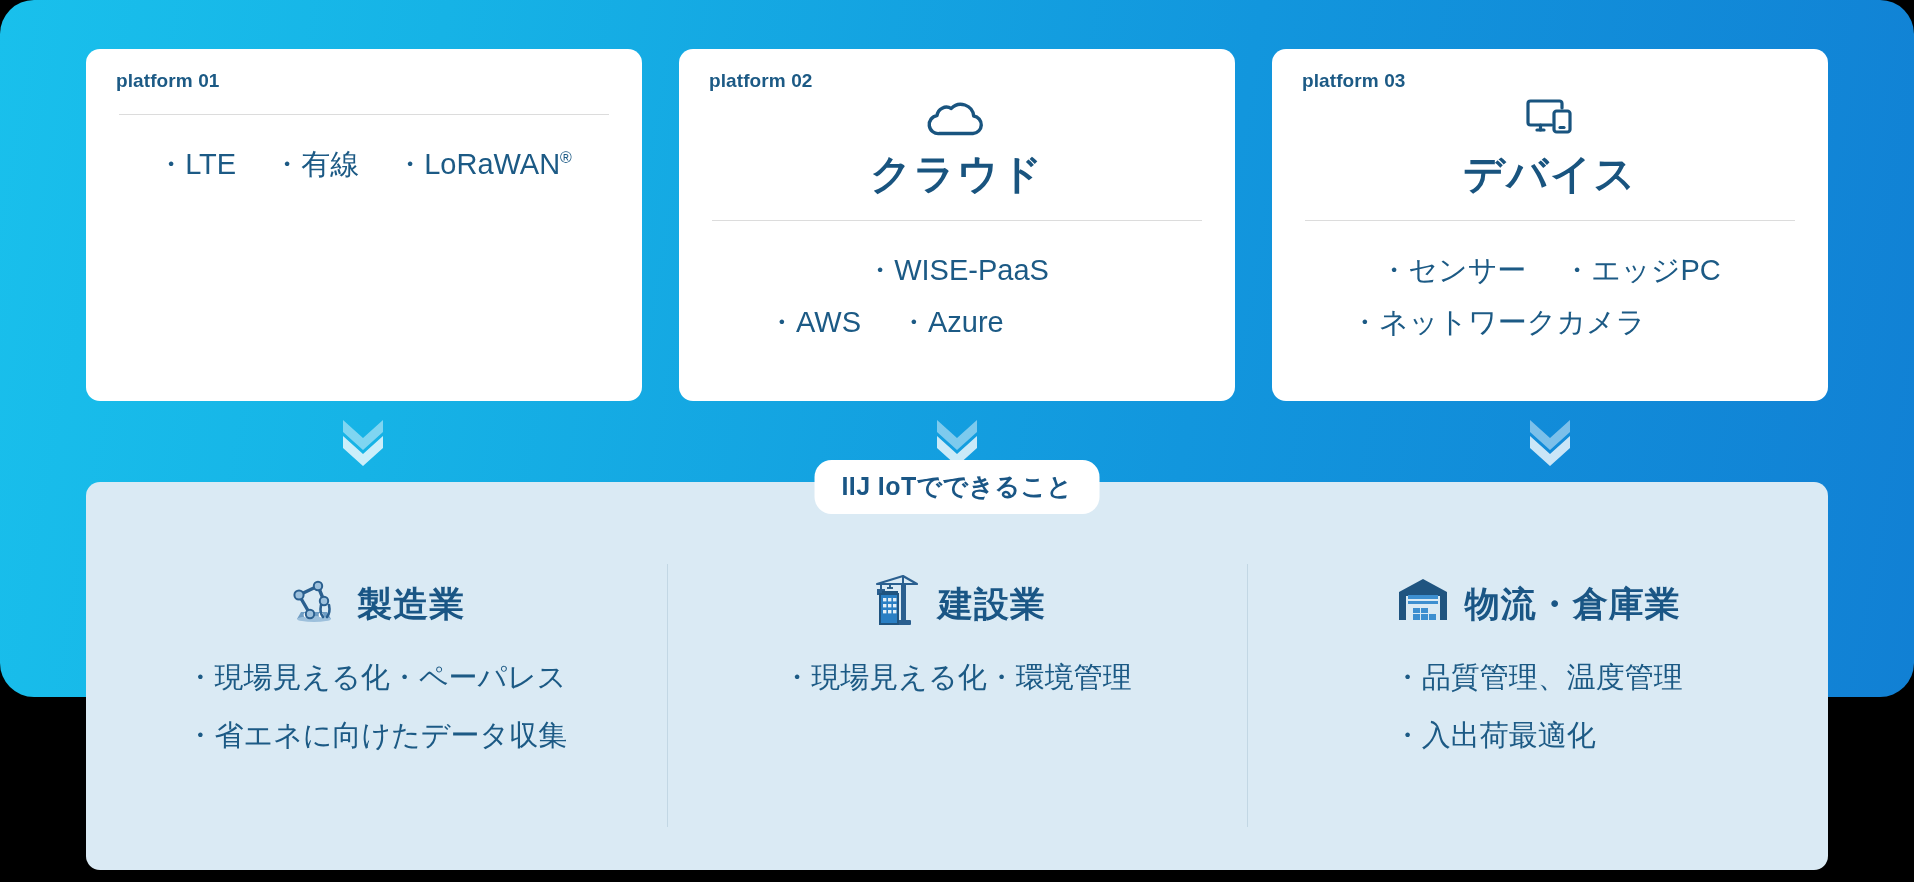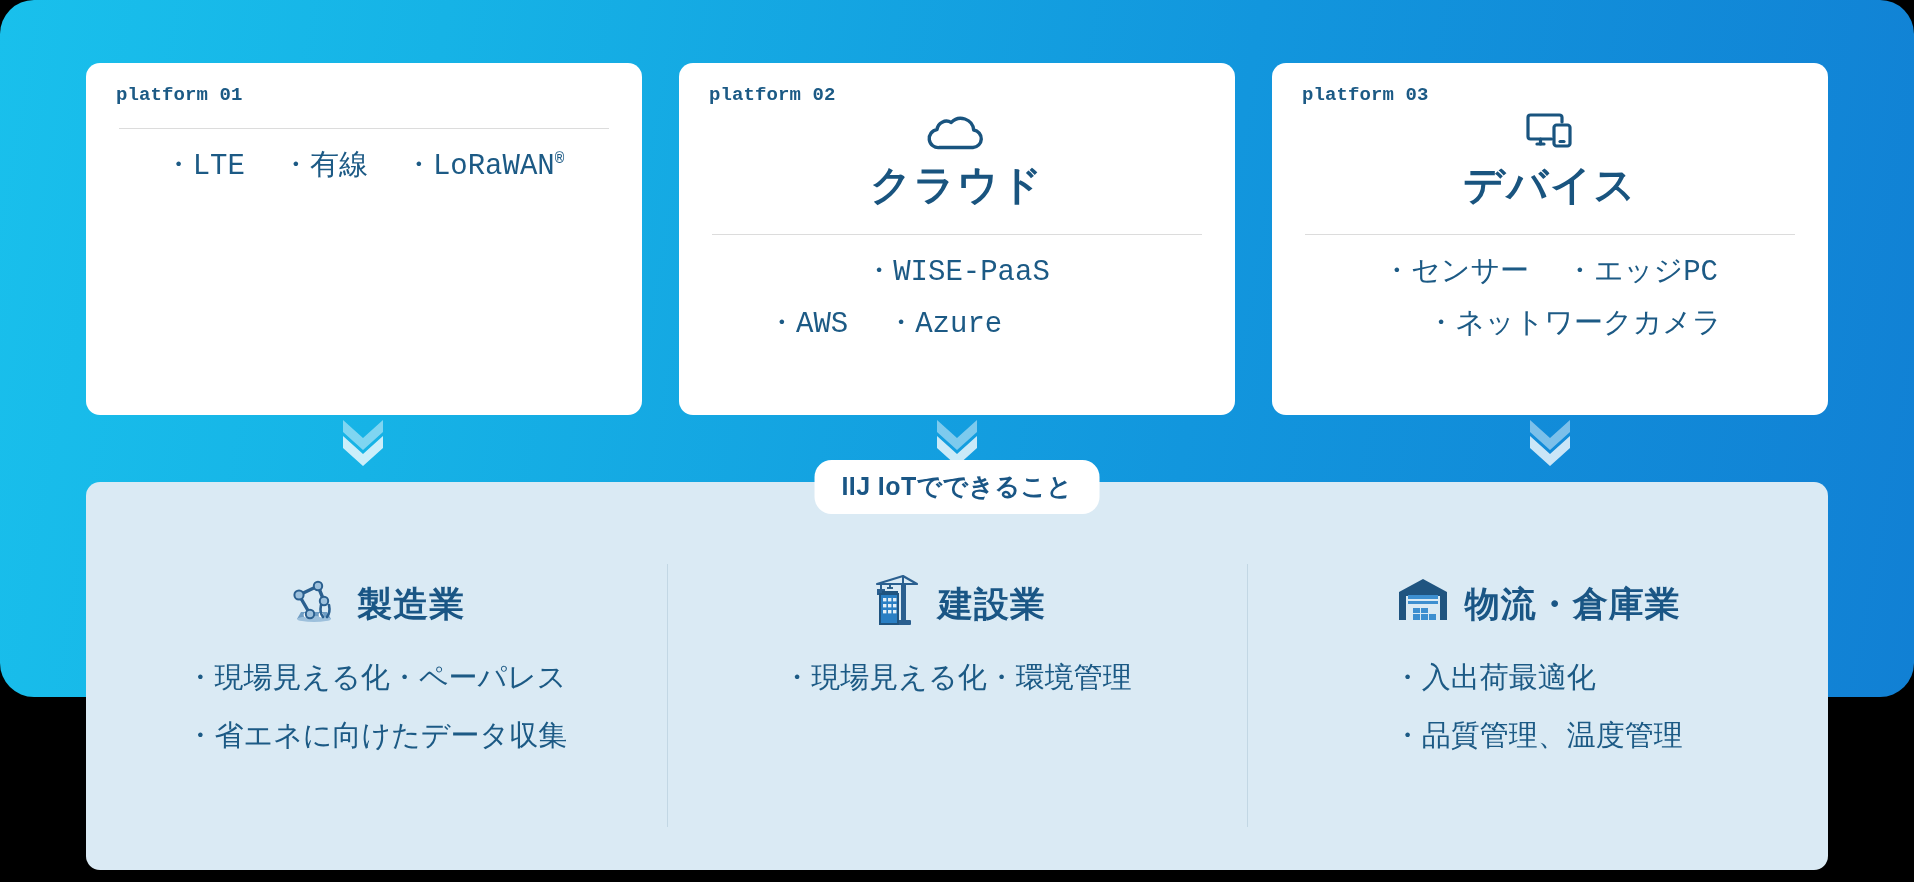--- a/index.html
+++ b/index.html
@@ -27,26 +27,25 @@
     width: 1914px;
     height: 697px;
     background: linear-gradient(100deg, #19c0ec 0%, #16b3e6 22%, #1296dd 62%, #1180d4 100%);
     border-radius: 34px;
   }
 
   
   .cards-row {
     position: absolute;
     left: 86px;
-    top: 63px;
+    top: 49px;
     width: 1742px;
     height: 352px;
     display: flex;
     justify-content: space-between;
-    font-family: Liberation Mono, monospace;
   }
 
   .card {
     width: 556px;
     height: 352px;
     background: #ffffff;
     border-radius: 14px;
     padding: 22px 30px 0 30px;
     position: relative;
   }
@@ -85,21 +84,21 @@
   .card-rule {
     height: 1px;
     background: #dcdcdc;
     margin: 22px 3px 0 3px;
   }
 
   sup.reg { font-size: .55em; vertical-align: super; }
 
   
   .list-rows {
-    margin-top: 16px;
+    margin-top: 28px;
     display: flex;
     flex-direction: column;
     align-items: center;
     gap: 8px;
   }
   .list-rows .row {
     display: flex;
     gap: 36px;
     justify-content: center;
   }
@@ -271,21 +270,21 @@
           </svg>
         </div>
         <div class="card-title">デバイス</div>
       </div>
       <div class="card-rule"></div>
       <div class="list-rows">
         <div class="row">
           <span class="bullet-item">・センサー</span>
           <span class="bullet-item">・エッジPC</span>
         </div>
-        <div class="row" style="justify-content:center;width:100%;padding-left:48px;">
+        <div class="row" style="justify-content:flex-start;width:100%;padding-left:48px;">
           <span class="bullet-item">・ネットワークカメラ</span>
         </div>
       </div>
     </div>
   </div>
 
   <div class="chev" style="left:335px;">
     <svg width="56" height="56" viewBox="0 0 56 56" fill="none">
       <path d="M8 8 28 26 48 8 48 20 28 38 8 20Z" fill="#ffffff" opacity="0.45"></path>
       <path d="M8 24 28 42 48 24 48 36 28 54 8 36Z" fill="#ffffff" opacity="0.78"></path>
@@ -393,23 +392,23 @@
                 <rect x="18" y="38" width="7" height="6"></rect>
                 <rect x="26" y="38" width="7" height="6"></rect>
                 <rect x="34" y="38" width="7" height="6"></rect>
               </g>
             </svg>
           </div>
           <div class="ind-title">物流・倉庫業</div>
         </div>
         <div class="ind-list">
           <div class="line">
+            <span class="bullet-item">・品質管理、温度管理</span>
+          </div>
+          <div class="line">
             <span class="bullet-item">・入出荷最適化</span>
-          </div>
-          <div class="line">
-            <span class="bullet-item">・品質管理、温度管理</span>
           </div>
         </div>
       </div>
 
     </div>
   </div>
 </div>
 
 </body></html>

